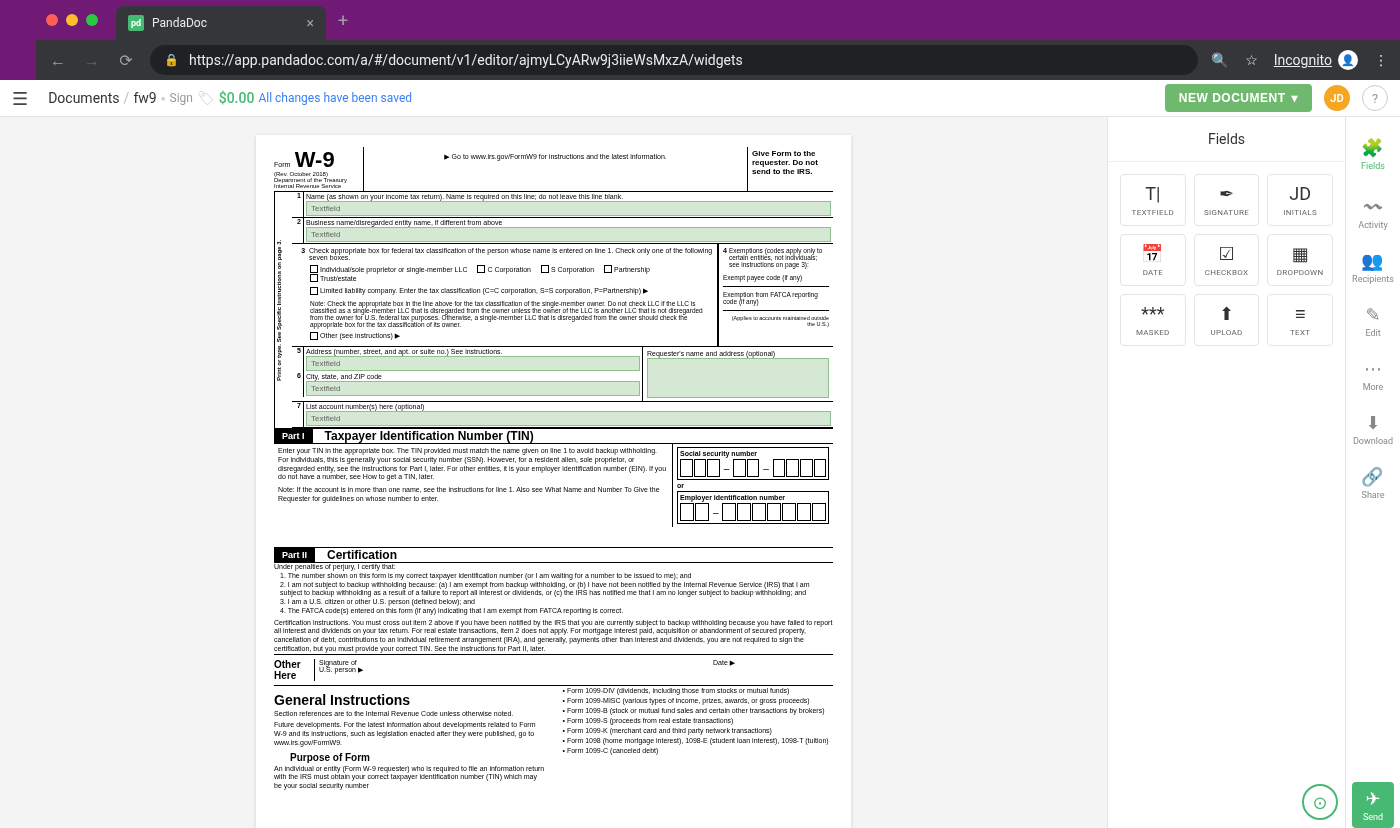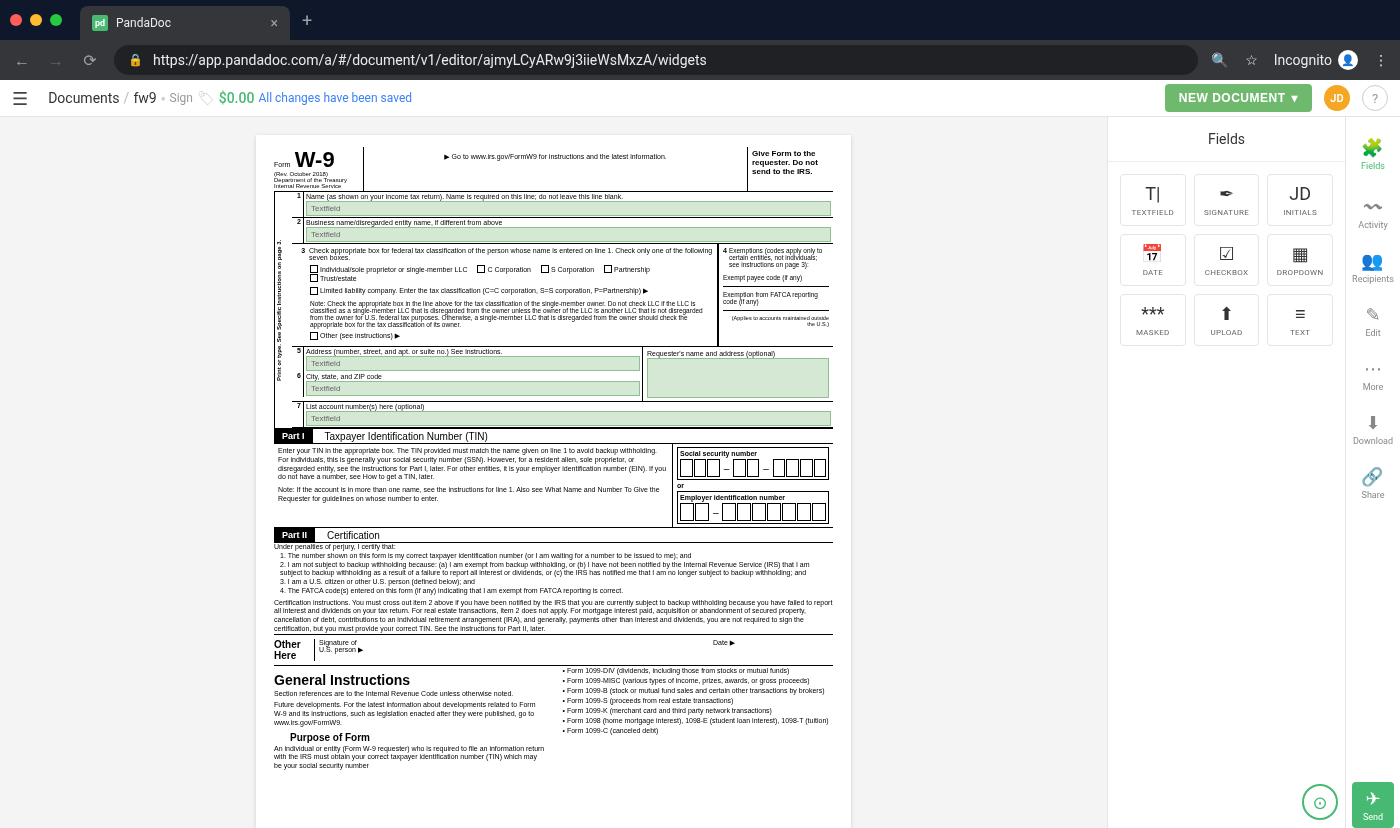--- a/index.html
+++ b/index.html
@@ -1,35 +1,35 @@
 <!DOCTYPE html>
 <html><head>
 <meta charset="utf-8">
 <style>
 * { margin: 0; padding: 0; box-sizing: border-box; }
 body { font-family: -apple-system, BlinkMacSystemFont, "Segoe UI", Roboto, sans-serif; background: #fff; width: 1400px; height: 828px; overflow: hidden; }
 
 
-.browser-chrome { background: #0f172a; height: 80px; }
+.browser-chrome { background: #701a75; height: 80px; padding-left: 36px; }
 .tab-bar { height: 40px; display: flex; align-items: center; padding-left: 10px; }
 .traffic-lights { display: flex; gap: 8px; margin-right: 18px; }
 .tl { width: 12px; height: 12px; border-radius: 50%; }
 .tl-red { background: #ff5f57; }
 .tl-yellow { background: #febc2e; }
 .tl-green { background: #28c840; }
 .tab { background: #35363a; height: 34px; display: flex; align-items: center; padding: 0 12px; border-radius: 8px 8px 0 0; color: #e8eaed; font-size: 12px; min-width: 210px; gap: 8px; margin-top: 6px; }
 .tab-favicon { width: 16px; height: 16px; background: #47b972; border-radius: 2px; display:flex; align-items:center; justify-content:center; color:#fff; font-size:9px; font-weight:bold;}
 .tab-close { margin-left: auto; color: #9aa0a6; font-size: 14px; }
 .new-tab { color: #9aa0a6; font-size: 18px; margin-left: 12px; }
 .addr-bar { height: 40px; background: #35363a; display: flex; align-items: center; padding: 0 12px; gap: 14px; }
 .nav-icon { color: #9aa0a6; font-size: 16px; width:20px; text-align:center; }
 .url-input { flex: 1; background: #202124; border-radius: 20px; height: 30px; display: flex; align-items: center; padding: 0 14px; color: #e8eaed; font-size: 14px; gap: 10px; }
 .lock { color: #9aa0a6; font-size: 12px; }
 .right-icons { display: flex; align-items: center; gap: 16px; color: #e8eaed; font-size: 14px; }
-.incognito-badge { display:flex; align-items:center; gap:6px; }
+.incognito-badge { display:flex; align-items:center; gap:6px;text-decoration:underline; }
 .incognito-icon { width:20px; height:20px; background:#fff; border-radius:50%; display:flex; align-items:center; justify-content:center; color:#35363a; font-size:11px;}
 
 
 .app-header { height: 37px; border-bottom: 1px solid #e4e4e4; display: flex; align-items: center; padding: 0 12px; background: #fff; }
 .hamburger { font-size: 18px; color: #444; margin-right: 20px; cursor:pointer; }
 .breadcrumb { display: flex; align-items: center; gap: 4px; font-size: 14px; color: #333; }
 .bc-sep { color: #bbb; }
 .bc-draft { color: #999; font-size: 12px; display:flex; align-items:center; gap:4px;}
 .bc-draft::before { content:"●"; color:#ccc; font-size:8px;}
 .bc-price { color: #47b972; font-weight: 500; }
@@ -71,21 +71,21 @@
 .fh-title2 { font-size: 12px; font-weight: bold; }
 .fh-goto { font-size: 7px; margin-top: 4px; }
 .fh-right { width: 85px; padding: 2px 4px; font-size: 8px; font-weight: bold; }
 .form-row { display: flex; border-bottom: 0.5px solid #000; min-height: 12px; }
 .row-num { width: 12px; text-align: right; padding-right: 2px; font-weight: bold; font-size: 7px; border-right: 0.5px solid #000;}
 .row-content { flex: 1; padding: 1px 2px; font-size: 7px; }
 .textfield-slot { background: #d4e8d4; border: 0.5px solid #8fc08f; padding: 2px 4px; font-size: 8px; color: #666; margin-top:1px;}
 .section-left { width: 18px; writing-mode: vertical-rl; transform: rotate(180deg); font-size: 6px; text-align: center; border-right: 0.5px solid #000; padding:2px 1px; font-weight:bold;}
 .part-header { background: #000; color: #fff; font-weight: bold; padding: 2px 8px; display: inline-block; font-size:9px;}
 .part-row { border-top: 1px solid #000; border-bottom: 1px solid #000; display: flex; align-items:center; }
-.part-title { font-weight: normal; font-size: 10px; padding-left: 12px; }
+.part-title { font-weight: bold; font-size: 12px; padding-left: 12px; }
 .checkbox-inline { display: inline-flex; align-items: center; gap: 2px; margin-right: 8px; font-size: 7px;}
 .cb { width: 8px; height: 8px; border: 0.5px solid #000; display: inline-block; }
 .two-col { display: flex; }
 .two-col > div { padding: 3px 4px; font-size: 7px; }
 .two-col > div:first-child { flex: 1; border-right: 0.5px solid #000;}
 .two-col > div:last-child { width: 160px; }
 .ssn-boxes { display: flex; gap: 1px; margin-top:2px;}
 .ssn-box { width: 14px; height: 18px; border: 0.5px solid #000; }
 .ssn-dash { padding: 0 3px; font-size:10px; align-self:center;}
 .sign-row { display:flex; border-top:1.5px solid #000; border-bottom:1.5px solid #000; padding:4px 0;}
@@ -296,21 +296,21 @@
                 <div class="ssn-box"></div>
                 <div class="ssn-box"></div>
                 <div class="ssn-box"></div>
                 <div class="ssn-box"></div>
                 <div class="ssn-box"></div>
               </div>
           </div>
         </div>
       </div>
 
-      <div class="part-row" style="margin-top:0;text-align:center;">
+      <div class="part-row" style="margin-top:20px;text-align:center;">
           <span class="part-header">Part II</span>
           <span class="part-title">Certification</span>
         </div>
       <div class="gi-text">Under penalties of perjury, I certify that:</div>
       <div class="gi-text" style="padding-left:6px;">1. The number shown on this form is my correct taxpayer identification number (or I am waiting for a number to be issued to me); and</div>
       <div class="gi-text" style="padding-left:6px;">2. I am not subject to backup withholding because: (a) I am exempt from backup withholding, or (b) I have not been notified by the Internal Revenue Service (IRS) that I am subject to backup withholding as a result of a failure to report all interest or dividends, or (c) the IRS has notified me that I am no longer subject to backup withholding; and</div>
       <div class="gi-text" style="padding-left:6px;">3. I am a U.S. citizen or other U.S. person (defined below); and</div>
       <div class="gi-text" style="padding-left:6px;">4. The FATCA code(s) entered on this form (if any) indicating that I am exempt from FATCA reporting is correct.</div>
       <div class="gi-text" style="margin-top:3px;">Certification instructions. You must cross out item 2 above if you have been notified by the IRS that you are currently subject to backup withholding because you have failed to report all interest and dividends on your tax return. For real estate transactions, item 2 does not apply. For mortgage interest paid, acquisition or abandonment of secured property, cancellation of debt, contributions to an individual retirement arrangement (IRA), and generally, payments other than interest and dividends, you are not required to sign the certification, but you must provide your correct TIN. See the instructions for Part II, later.</div>
 

